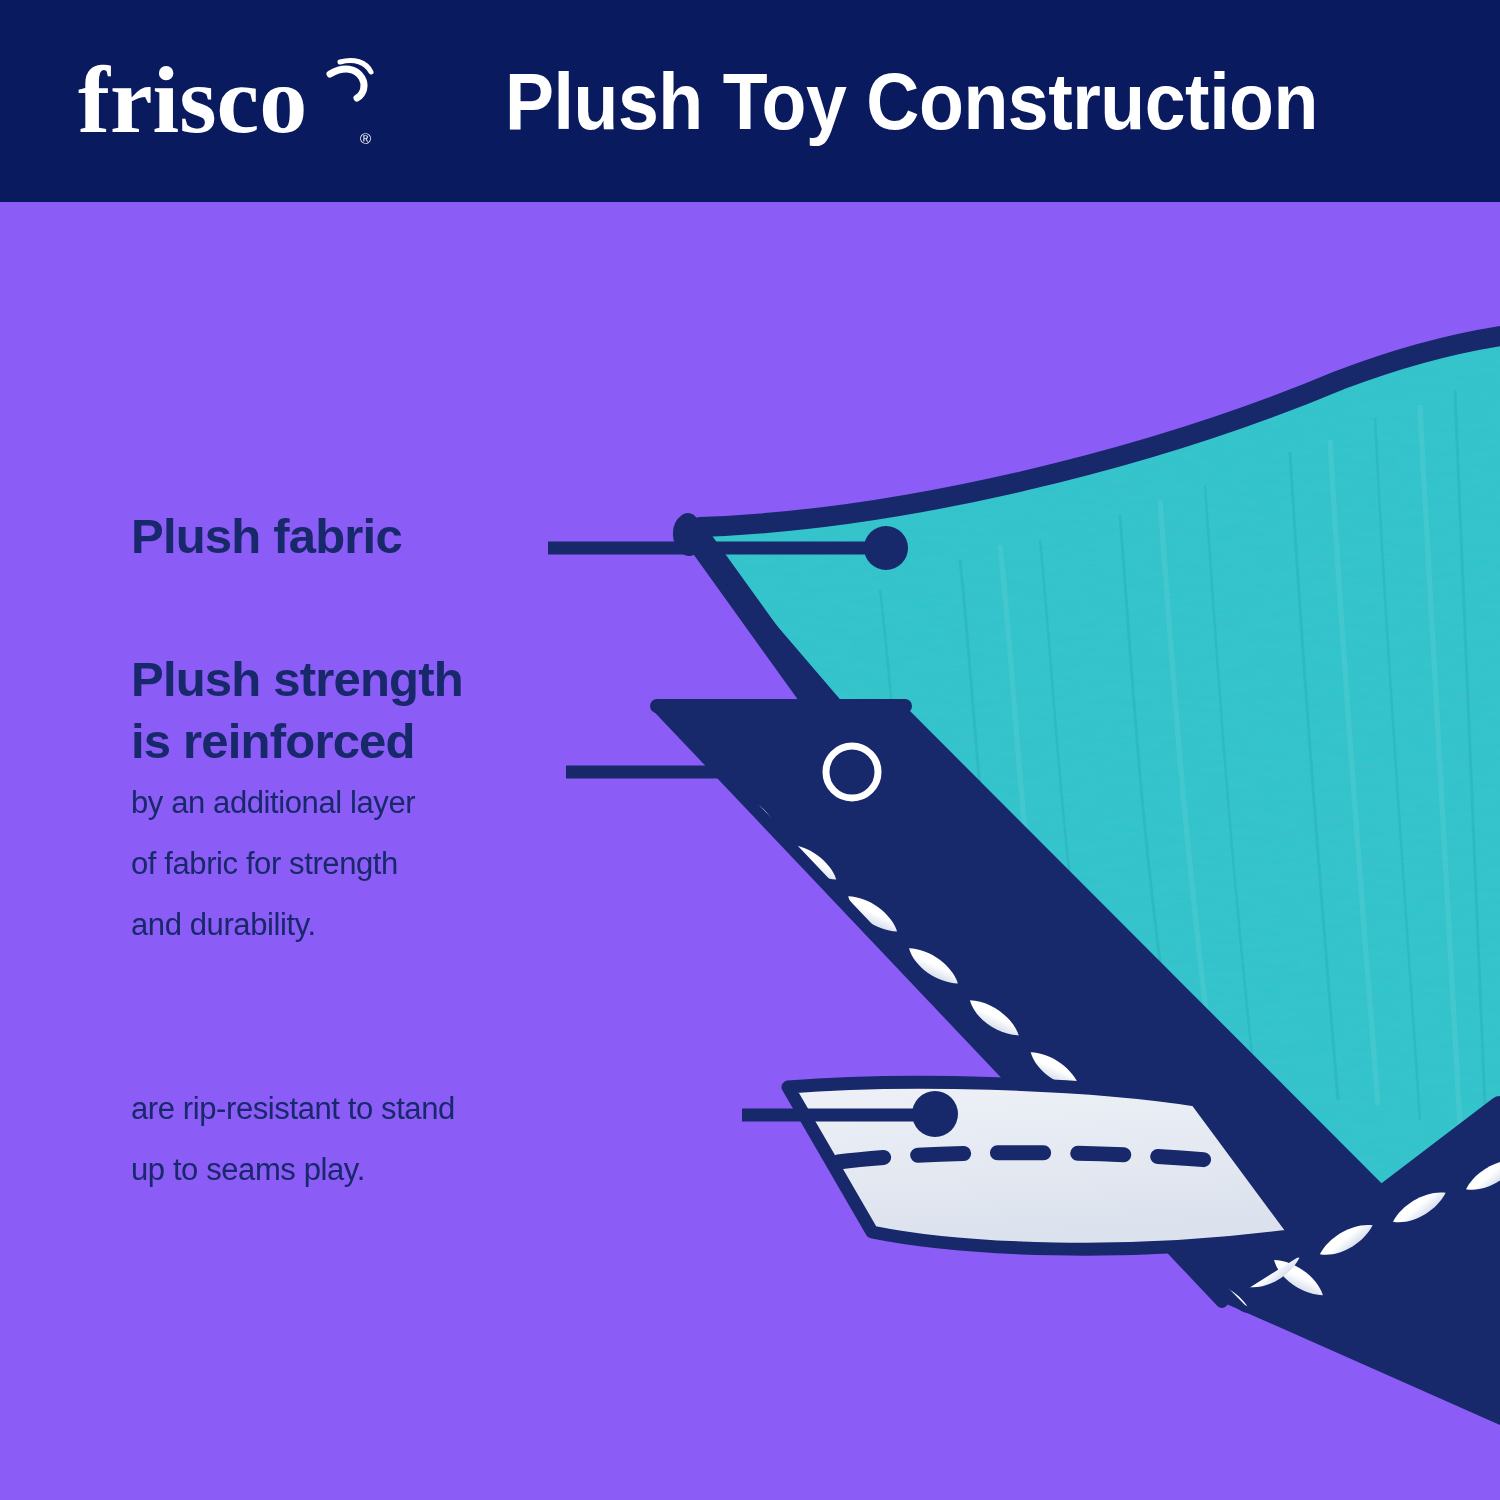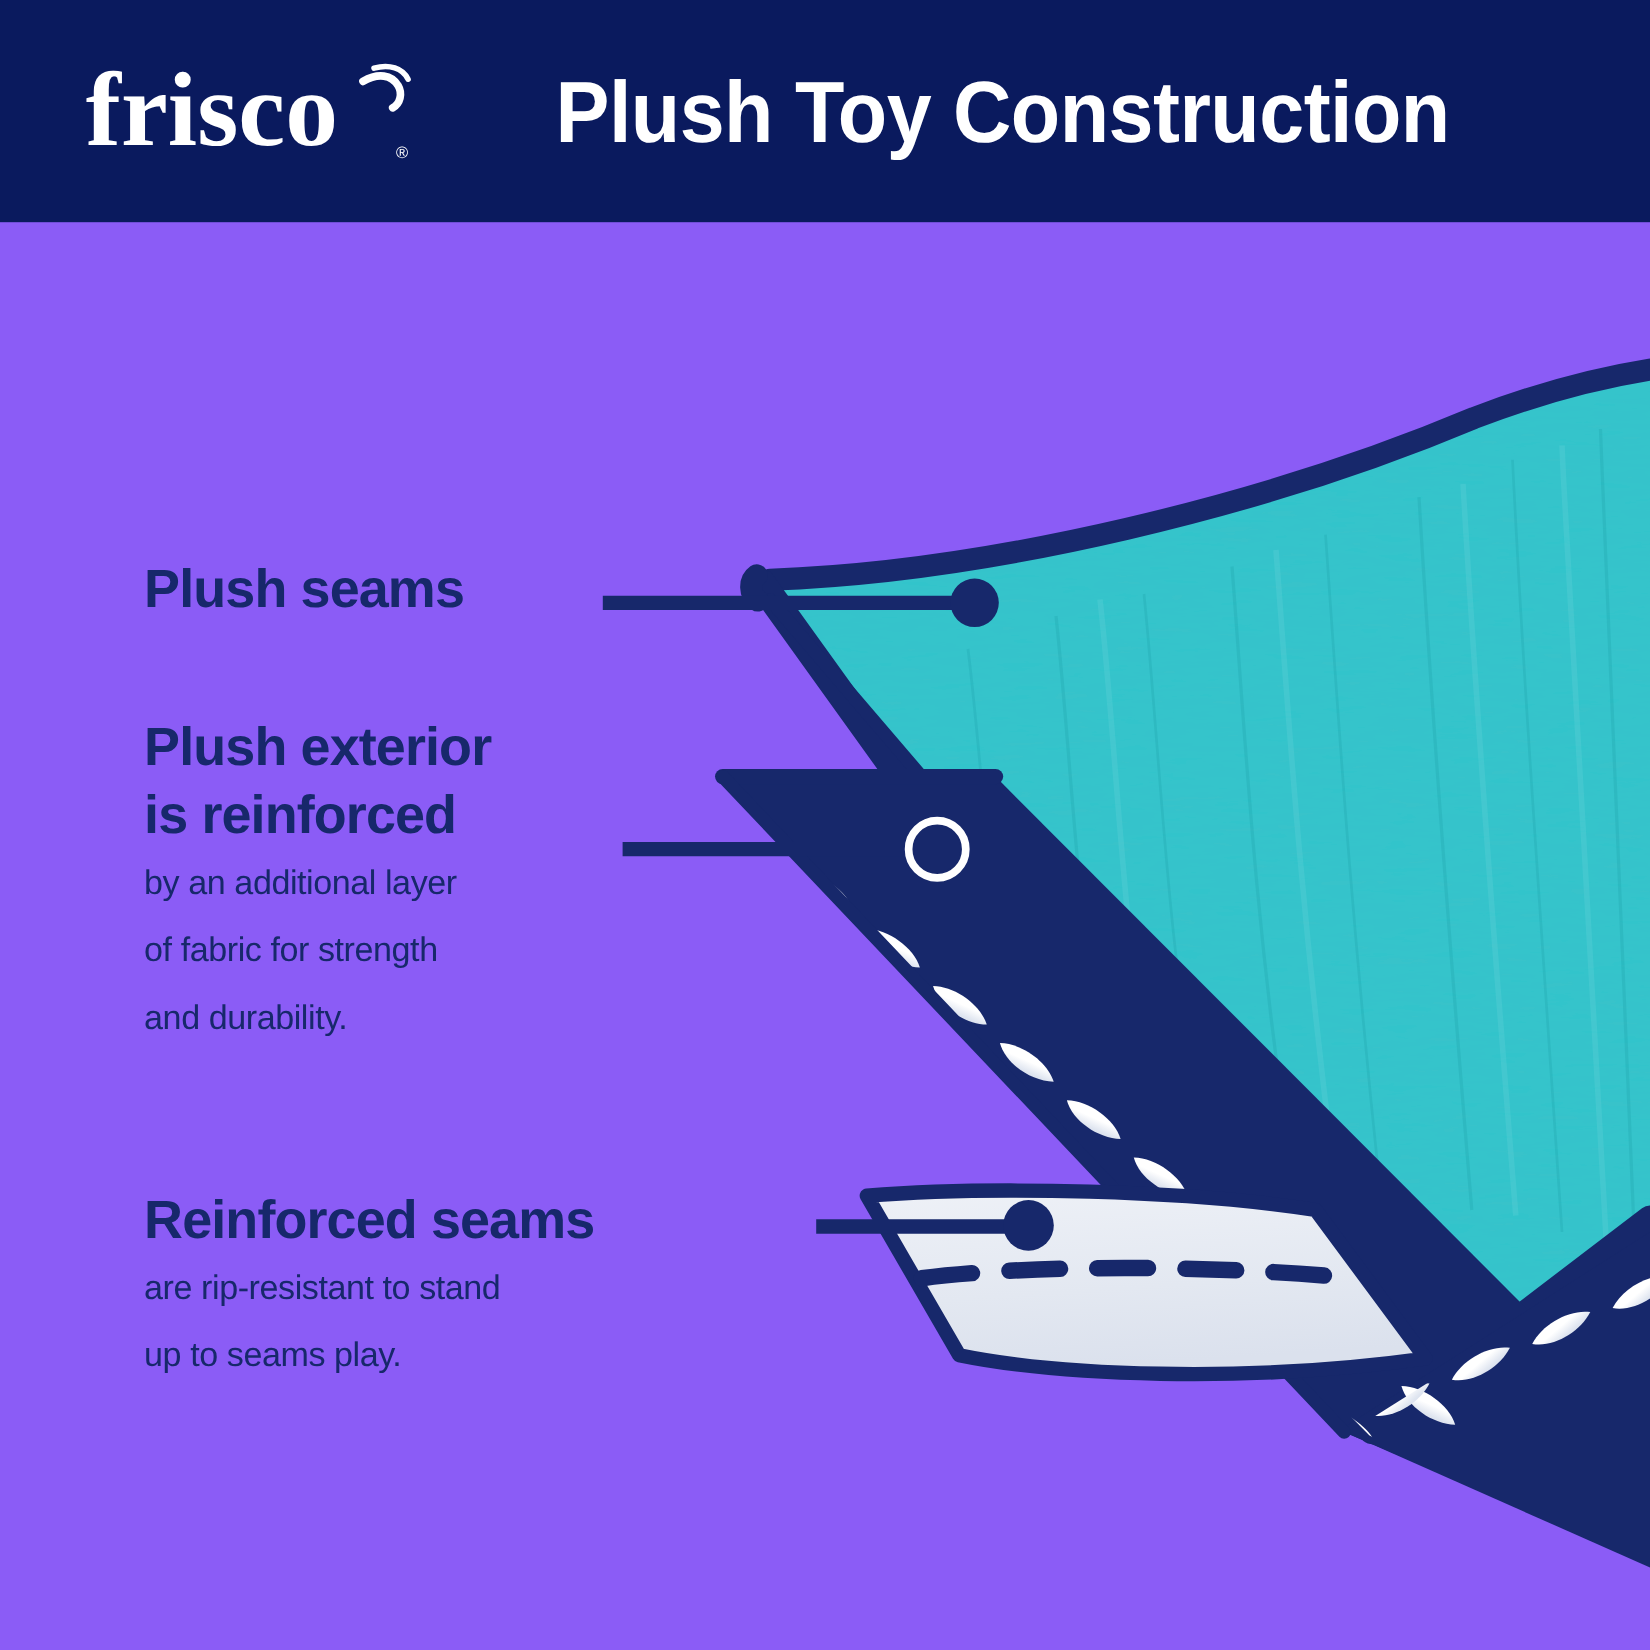--- a/index.html
+++ b/index.html
@@ -309,30 +309,29 @@
       <line x1="566" y1="772" x2="846" y2="772" stroke="#17286b" stroke-width="13" stroke-linecap="butt"></line>
       <circle cx="852" cy="772" r="26" fill="none" stroke="#ffffff" stroke-width="7"></circle>
       <circle cx="852" cy="772" r="21" fill="#17286b"></circle>
 
       <line x1="742" y1="1115" x2="928" y2="1115" stroke="#17286b" stroke-width="13" stroke-linecap="butt"></line>
       <circle cx="935" cy="1114" r="23" fill="#17286b"></circle>
     </g>
   </svg>
 
   <div class="callout" id="callout-plush-fabric">
-    <div class="head">Plush seams</div>
+    <div class="head">Plush fabric</div>
   </div>
 
   <div class="callout" id="callout-plush-exterior">
-    <div class="head">Plush exterior
+    <div class="head">Plush strength
 is reinforced</div>
     <div class="body">by an additional layer
 of fabric for strength
 and durability.</div>
   </div>
 
   <div class="callout" id="callout-reinforced-seams">
-    <div class="head">Reinforced seams</div>
     <div class="body">are rip-resistant to stand
 up to seams play.</div>
   </div>
 
 </div>
 
 </body></html>

